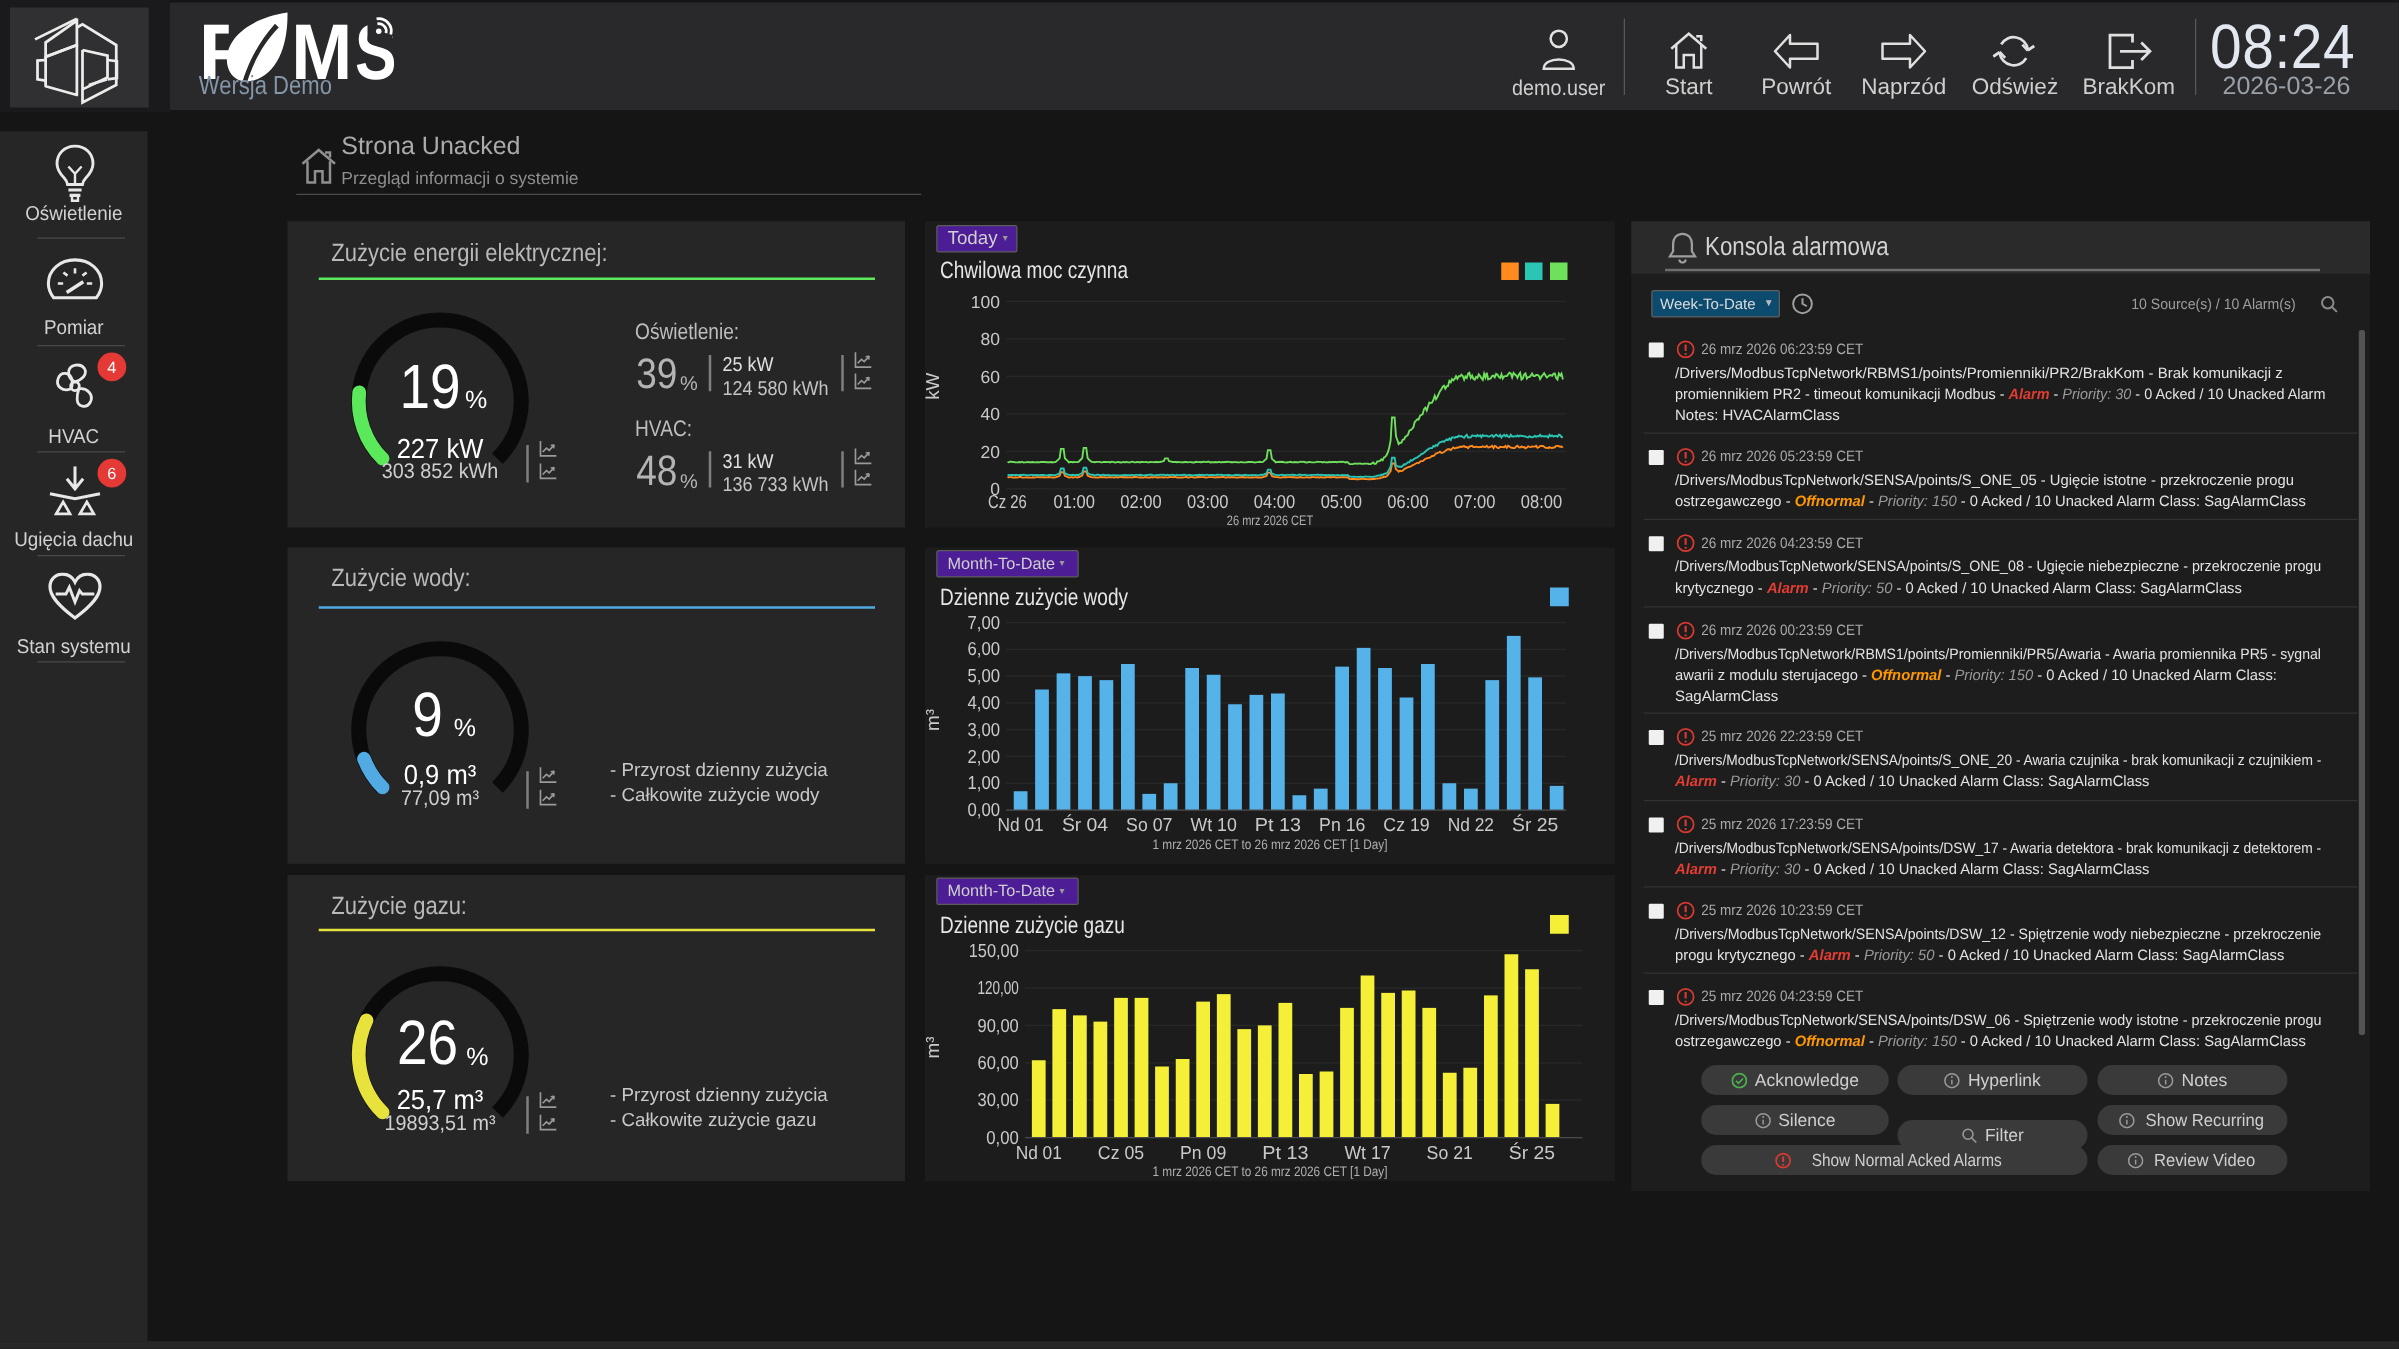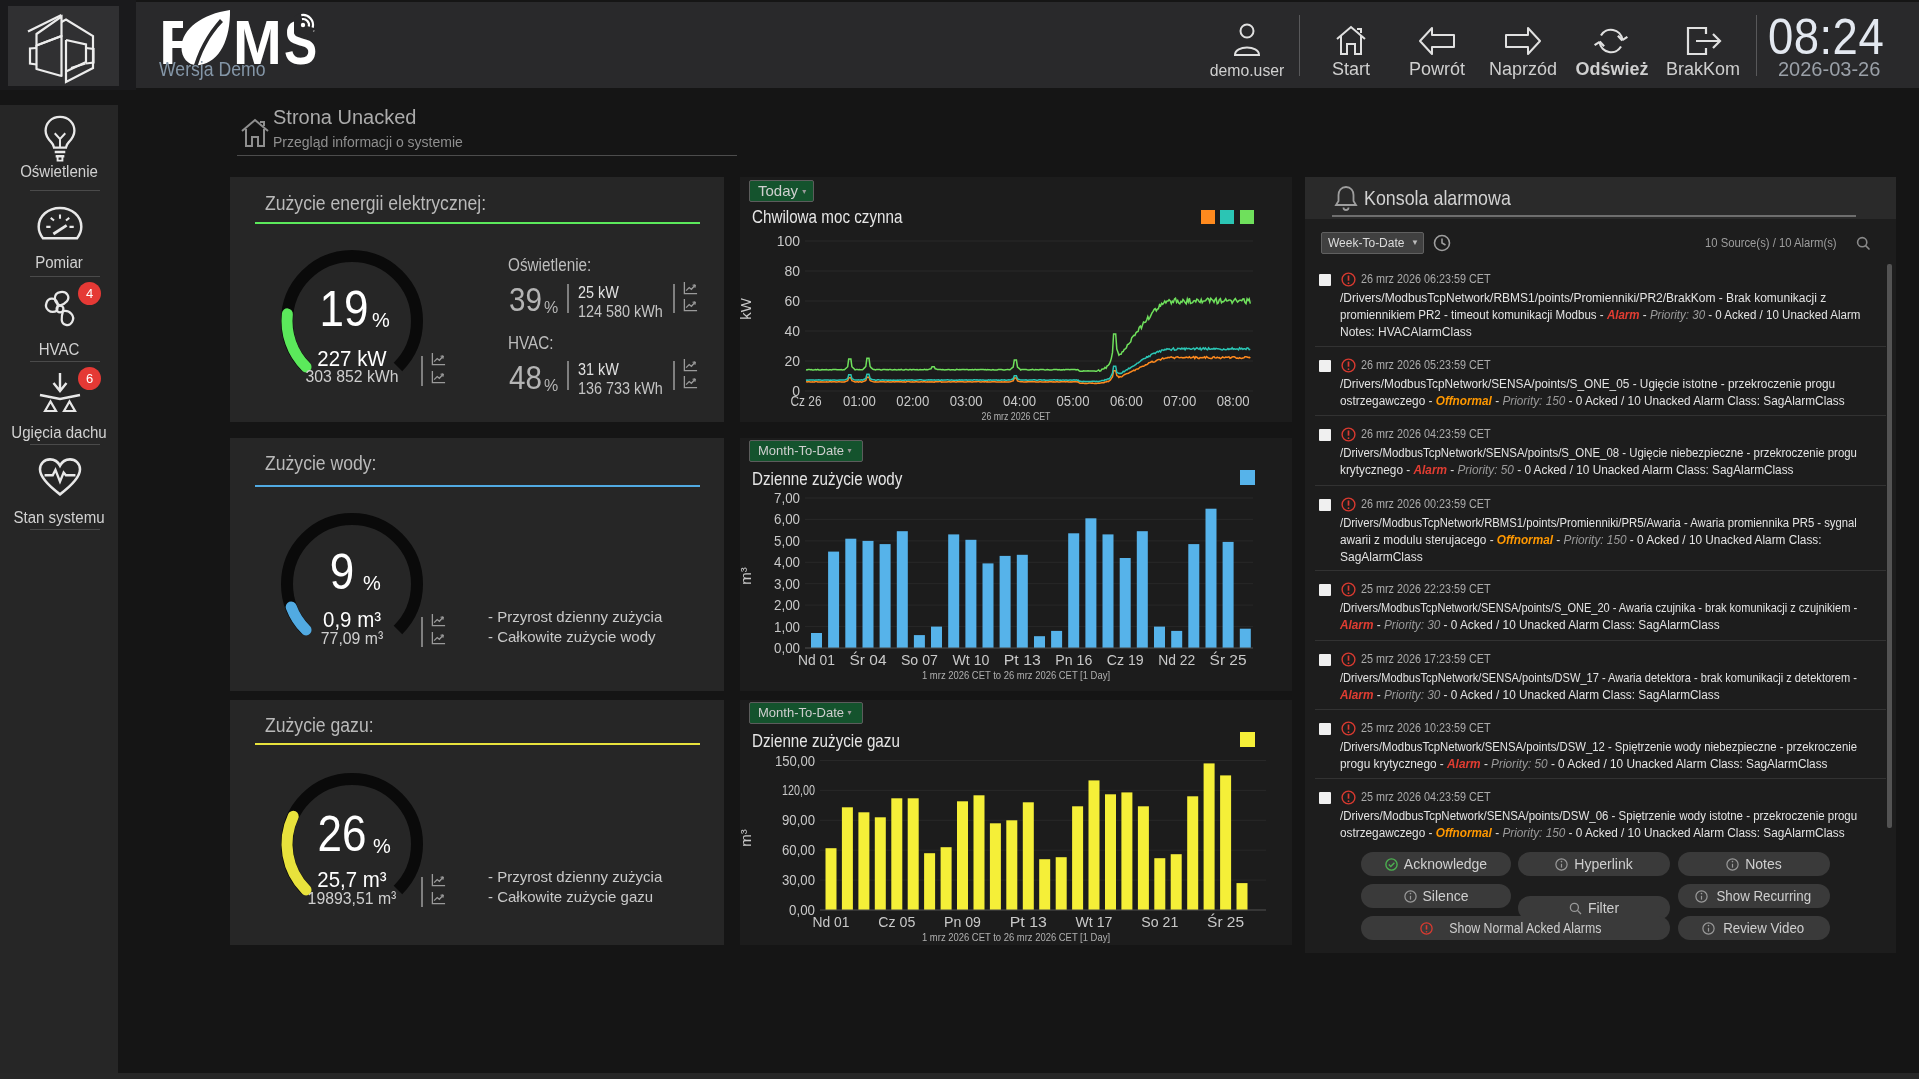--- a/index.html
+++ b/index.html
@@ -1,21 +1,21 @@
 <!DOCTYPE html>
 <html><head><meta charset="utf-8"><style>
 *{margin:0;padding:0;box-sizing:border-box}
 html,body{width:1919px;height:1079px;overflow:hidden;background:#151515;
   font-family:"Liberation Sans",sans-serif;}
 .abs{position:absolute}
 .badge{position:absolute;width:23px;height:23px;border-radius:50%;background:#e53935;color:#fff;
   font-size:13px;line-height:23px;text-align:center}
 .panel{position:absolute;left:230px;width:494px;background:#262626}
 .cpanel{position:absolute;left:740px;width:552px;background:#1c1c1c}
-.tbtn{position:absolute;height:22px;white-space:nowrap;border:1px solid #5c5c5c;background:#14532d;color:#cfcfcf;
+.tbtn{position:absolute;height:22px;white-space:nowrap;border:1px solid #5c5c5c;background:#4c1d95;color:#cfcfcf;
   font-size:15px;line-height:20px;padding:0 8px;border-radius:2px}
 .cbx{position:absolute;left:1319px;width:12px;height:12px;background:#f0f0f0;border-radius:1px}
 .alsep{position:absolute;left:1315px;width:571px;border-top:1px solid #323232}
 .aline{position:absolute;left:1340px;font-size:12px;color:#e3e3e3;white-space:nowrap;transform-origin:0 50%}
 .alA{color:#e23d32;font-style:italic;font-weight:bold}
 .alO{color:#ff9800;font-style:italic;font-weight:bold}
 .alP{color:#9b9b9b;font-style:italic}
 .btn{position:absolute;height:24px;border-radius:12px;background:#3a3a3a;color:#cfcfcf;
   font-size:14px;text-align:center;line-height:24px}
 .vdiv{position:absolute;border-left:2px solid #7f7f7f}
@@ -70,21 +70,21 @@
 <svg class="abs" style="left:1504px;top:26px" width="38" height="30" viewBox="0 0 38 30" fill="none" stroke="#e0e0e0" stroke-width="2">
 <path d="M24 2 L36 15 L24 28 L24 21 L2 21 L2 9 L24 9 Z" stroke-linejoin="round"></path>
   </svg>
 <div class="abs" style="left:1523px;top:59px;font-size:18px;color:#cfcfcf;white-space:nowrap;transform:translateX(-50%) scaleX(1.0);">Naprzód</div>
 <svg class="abs" style="left:1594px;top:25px" width="34" height="32" viewBox="0 0 34 32" fill="none" stroke="#e0e0e0" stroke-width="2.2">
 <path d="M7 10.5 A 11.5 11.5 0 0 1 28.3 14.5"></path>
     <path d="M27 21.5 A 11.5 11.5 0 0 1 5.7 17.5"></path>
 <path d="M28.3 15.5 L23.9 10.7 M28.3 15.2 L33.4 11.8"></path>
     <path d="M5.7 16.5 L10.1 21.3 M5.7 16.8 L0.6 20.2"></path>
   </svg>
-<div class="abs" style="left:1612px;top:59px;font-size:18px;color:#cfcfcf;white-space:nowrap;transform:translateX(-50%) scaleX(1.0);font-weight:bold;">Odśwież</div>
+<div class="abs" style="left:1612px;top:59px;font-size:18px;color:#cfcfcf;white-space:nowrap;transform:translateX(-50%) scaleX(1.0);">Odśwież</div>
 <svg class="abs" style="left:1686px;top:26px" width="36" height="30" viewBox="0 0 36 30" fill="none" stroke="#e0e0e0" stroke-width="2.2">
 <path d="M20 8 L20 2 L2 2 L2 28 L20 28 L20 22"></path>
     <path d="M10 15 L34 15 M27 8 L34 15 L27 22"></path>
   </svg>
 <div class="abs" style="left:1703px;top:59px;font-size:18px;color:#cfcfcf;white-space:nowrap;transform:translateX(-50%) scaleX(1.0);">BrakKom</div>
 <div class="abs" style="left:1768px;top:8px;font-size:50px;color:#e3e8f0;white-space:nowrap;transform:scaleX(0.91);transform-origin:0 50%;letter-spacing:0.5px;">08:24</div>
 <div class="abs" style="left:1778px;top:58px;font-size:20px;color:#9aa0a8;white-space:nowrap;">2026-03-26</div>
 <div class="abs" style="left:0;top:105px;width:118px;height:968px;background:#262626"></div>
 <svg class="abs" style="left:38px;top:115px" width="44" height="48" viewBox="0 0 44 50" fill="none" stroke="#e8e8e8" stroke-width="2.4">
 <path d="M22 2 C 13 2, 7 8.5, 7 16.5 C 7 22, 10 25.5, 13 28.5 C 15 30.5, 15.5 32, 15.8 34 L 28.2 34 C 28.5 32, 29 30.5, 31 28.5 C 34 25.5, 37 22, 37 16.5 C 37 8.5, 31 2, 22 2 Z"></path>
@@ -397,21 +397,21 @@
     <text x="751" y="838" font-size="15" fill="#c9c9c9" transform="rotate(-90 751 838)" text-anchor="middle" font-family="Liberation Sans,sans-serif">m³</text>
   </svg>
 <div class="abs" style="left:1305px;top:177px;width:591px;height:776px;background:#1d1d1d"></div>
 <div class="abs" style="left:1305px;top:177px;width:591px;height:42px;background:#2a2a2a"></div>
 <svg class="abs" style="left:1334px;top:185px" width="24" height="26" viewBox="0 0 24 26" fill="none" stroke="#9e9e9e" stroke-width="1.8">
 <path d="M12 2 C 7 2, 4.5 6, 4.5 10 L 4.5 16 L 2 20 L 22 20 L 19.5 16 L 19.5 10 C 19.5 6, 17 2, 12 2 Z"></path>
 <path d="M9.5 22.5 a 2.5 2.5 0 0 0 5 0"></path>
   </svg>
 <div class="abs" style="left:1364px;top:186px;font-size:21px;color:#d2d2d2;white-space:nowrap;transform:scaleX(0.85);transform-origin:0 50%;">Konsola alarmowa</div>
 <div class="abs" style="left:1332px;top:215px;width:524px;border-top:2px solid #6e6e6e"></div>
-<div class="abs" style="left:1321px;top:232px;width:103px;height:22px;background:#404040;border:1px solid #606060;border-radius:2px;color:#dcdcdc;font-size:12px;line-height:20px;padding-left:6px;white-space:nowrap">Week-To-Date<span style="position:absolute;right:4px;top:0;font-size:8px;color:#bbb">▼</span></div>
+<div class="abs" style="left:1321px;top:232px;width:103px;height:22px;background:#0c4a6e;border:1px solid #606060;border-radius:2px;color:#dcdcdc;font-size:12px;line-height:20px;padding-left:6px;white-space:nowrap">Week-To-Date<span style="position:absolute;right:4px;top:0;font-size:8px;color:#bbb">▼</span></div>
 <svg class="abs" style="left:1433px;top:234px" width="18" height="18" viewBox="0 0 18 18" fill="none" stroke="#9e9e9e" stroke-width="1.6">
 <circle cx="9" cy="9" r="7.5"></circle>
     <path d="M9 4.5 L9 9 L12.5 11"></path>
   </svg>
 <div class="abs" style="left:1845px;top:236px;font-size:12px;color:#9e9e9e;white-space:nowrap;transform:scaleX(0.94);transform-origin:0 50%;transform:translateX(-100%) scaleX(0.94);">10 Source(s) / 10 Alarm(s)</div>
 <svg class="abs" style="left:1856px;top:236px" width="15" height="15" viewBox="0 0 15 15" fill="none" stroke="#8a8a8a" stroke-width="1.6">
 <circle cx="6.2" cy="6.2" r="4.6"></circle>
     <path d="M9.6 9.6 L13.5 13.5"></path>
   </svg>
 <div class="cbx" style="top:274px"></div>

